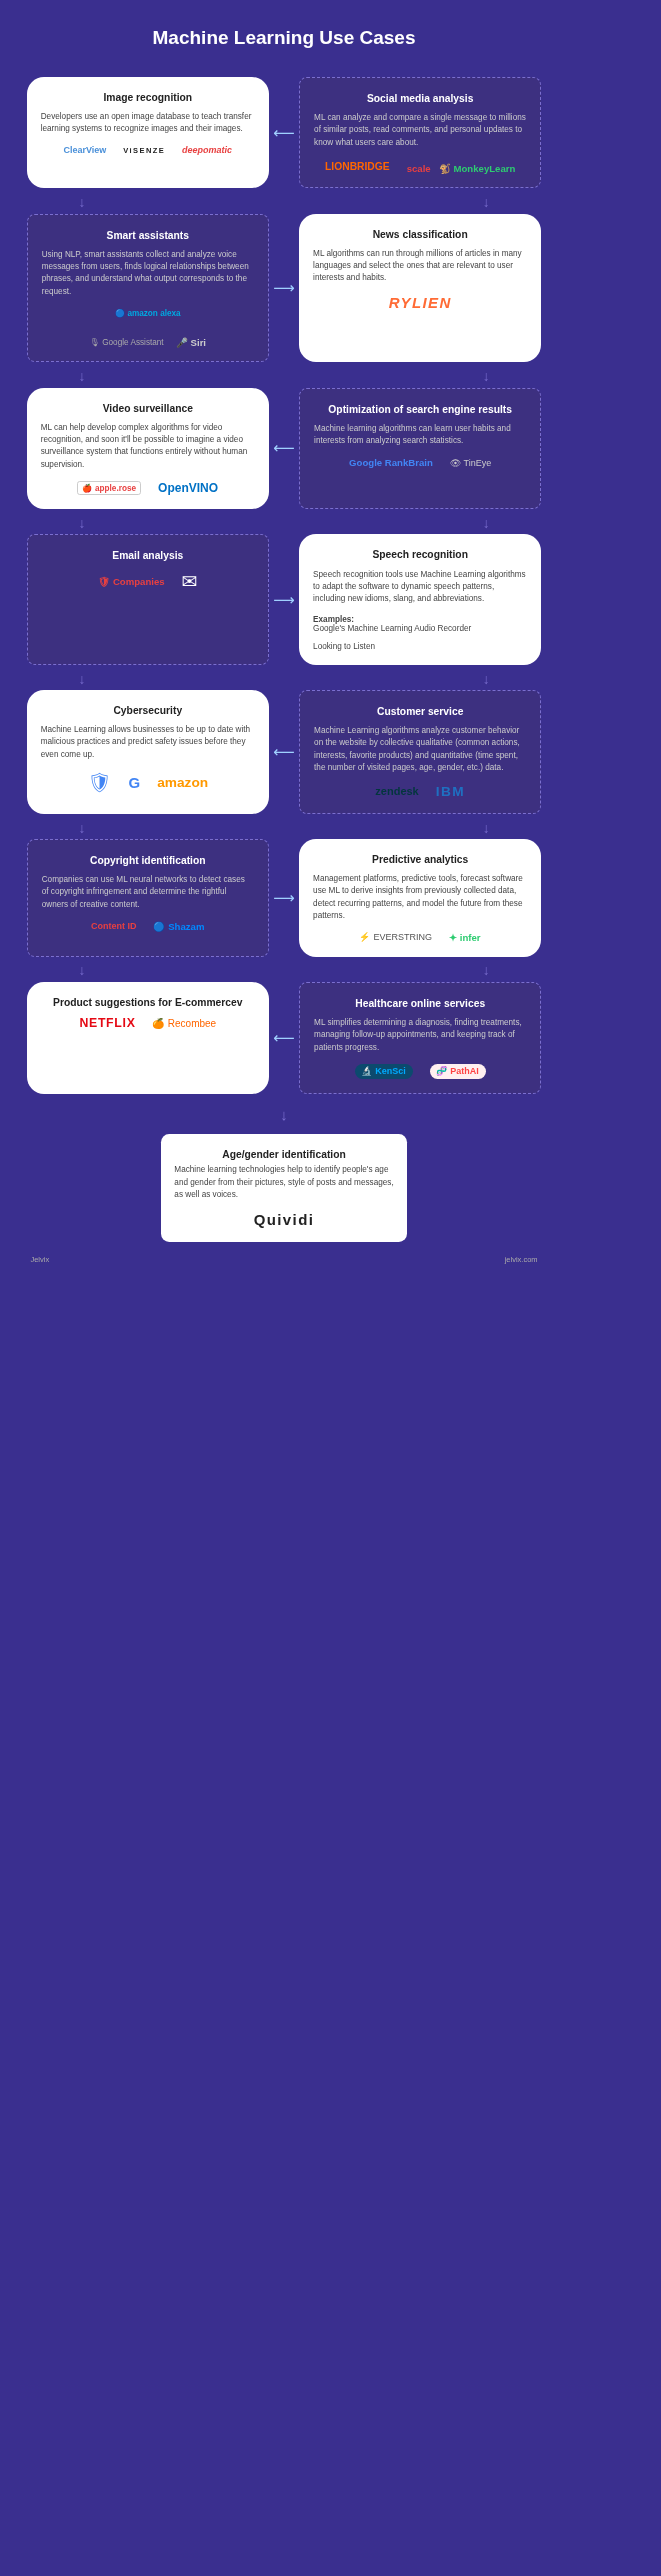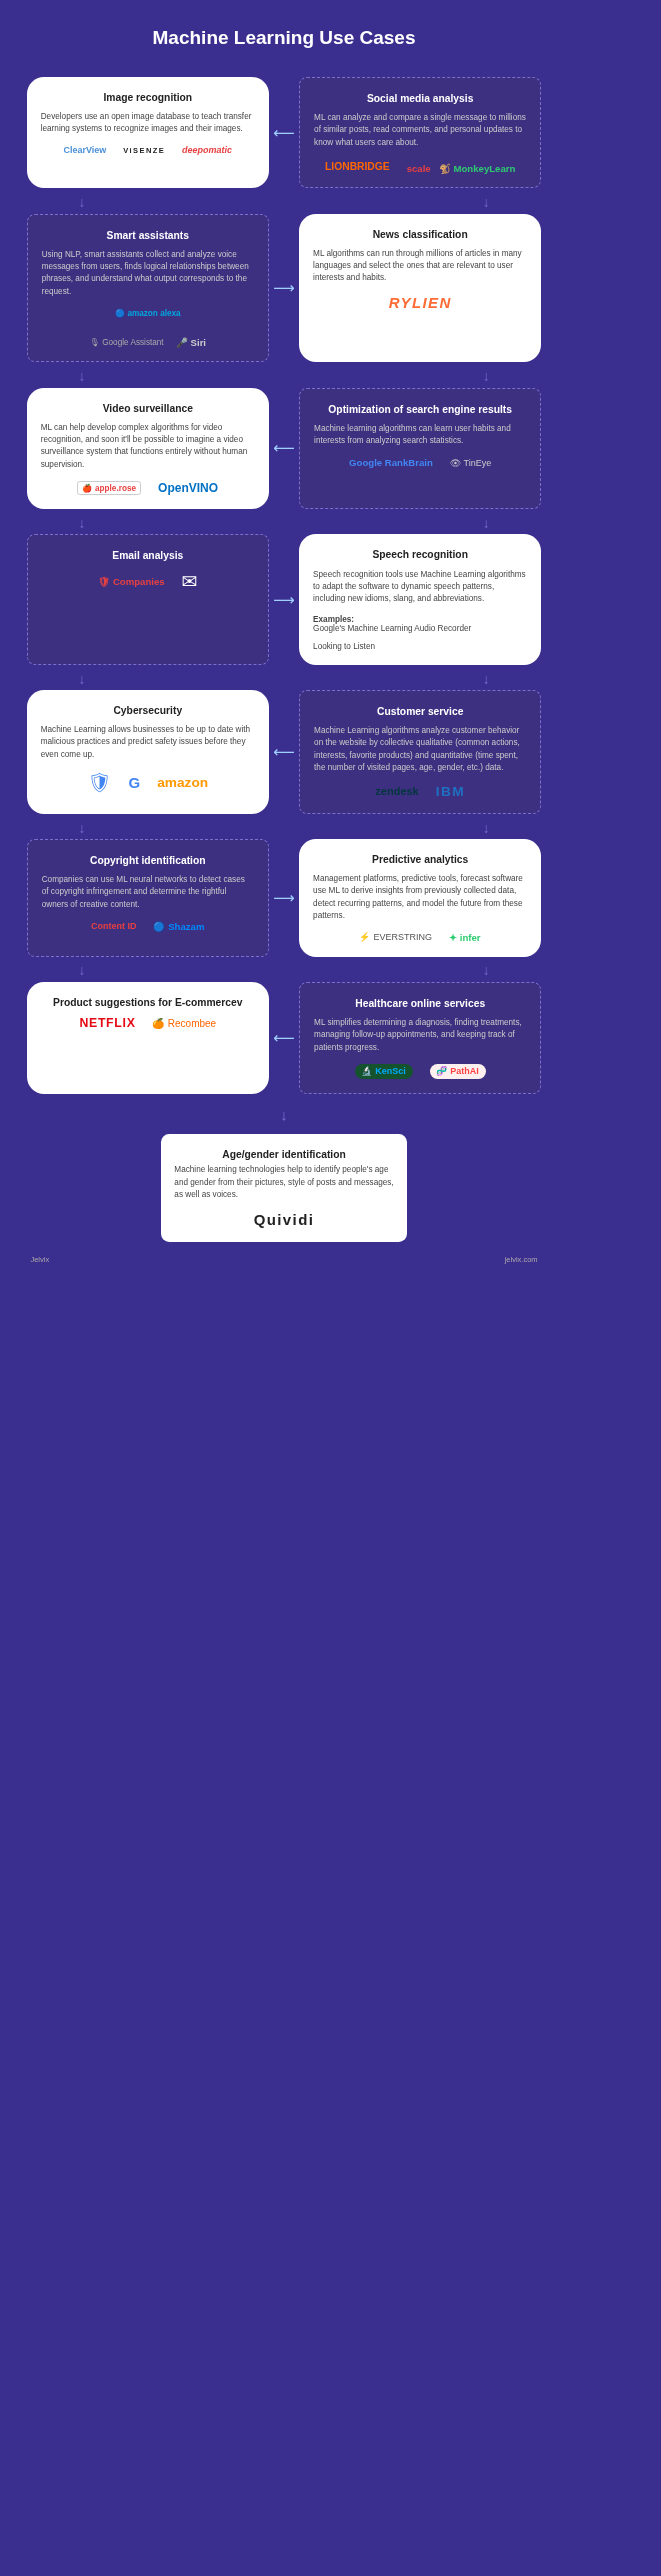--- a/index.html
+++ b/index.html
@@ -340,21 +340,21 @@
         <span style="color:#ff6600;font-size:10px;display:flex;align-items:center;gap:2.1px;">🍊 Recombee</span>
       </div>
     </div>
     <div style="width:6%;display:flex;align-items:center;justify-content:center;">
       <span style="color:#a0d0ff;font-size:15px;">⟵</span>
     </div>
     <div class="card-dark">
       <h2>Healthcare online services</h2>
       <p>ML simplifies determining a diagnosis, finding treatments, managing follow-up appointments, and keeping track of patients progress.</p>
       <div class="logos">
-        <span style="background:#14532d;color:#00aaff;font-weight:bold;font-size:9px;border-radius:13.7px;padding:2.7px 6.9px;">🔬 KenSci</span>
+        <span style="background:#0c4a6e;color:#00aaff;font-weight:bold;font-size:9px;border-radius:13.7px;padding:2.7px 6.9px;">🔬 KenSci</span>
         <span style="background:#fff0f0;color:#ff4444;font-weight:bold;font-size:9px;border-radius:13.7px;padding:2.7px 6.9px;">🧬 PathAI</span>
       </div>
     </div>
   </div>
 
   <div class="section-divider">
     <div style="color:#7b6fd0;font-size:15px;text-align:center;">↓</div>
   </div>
 
   <div style="display:flex;justify-content:center;margin-top:6.9px;">

